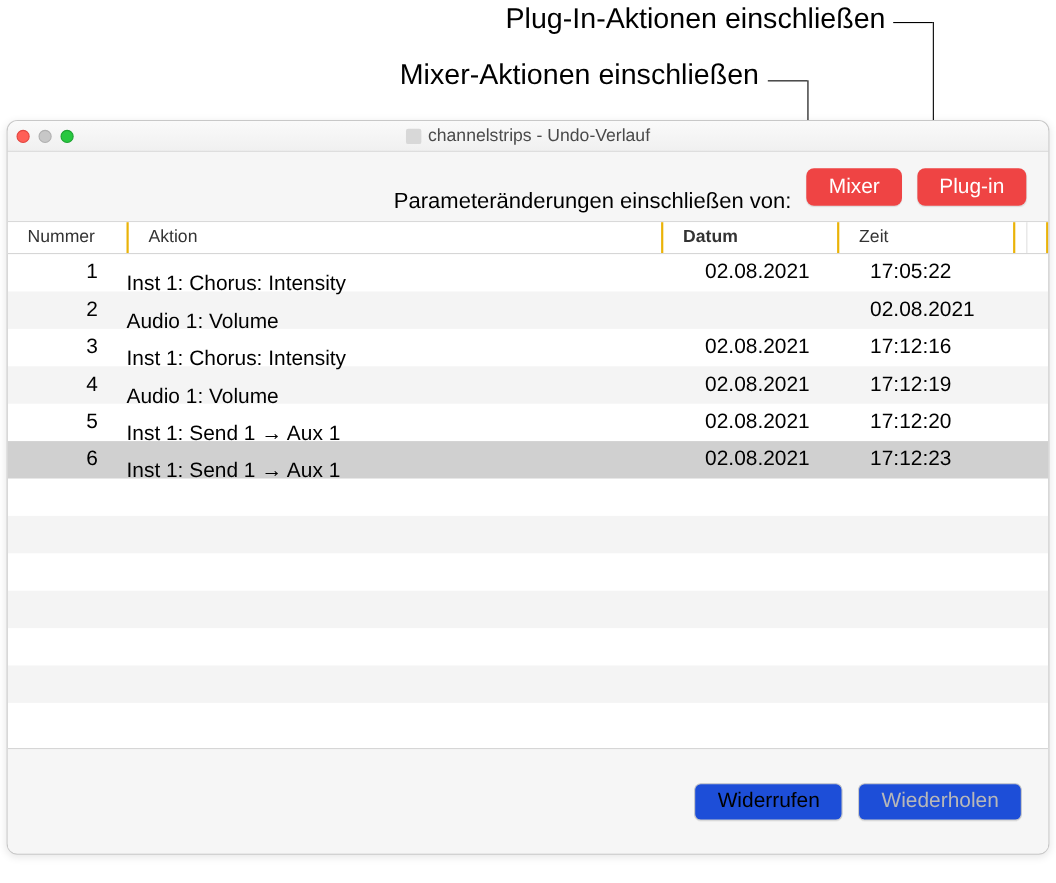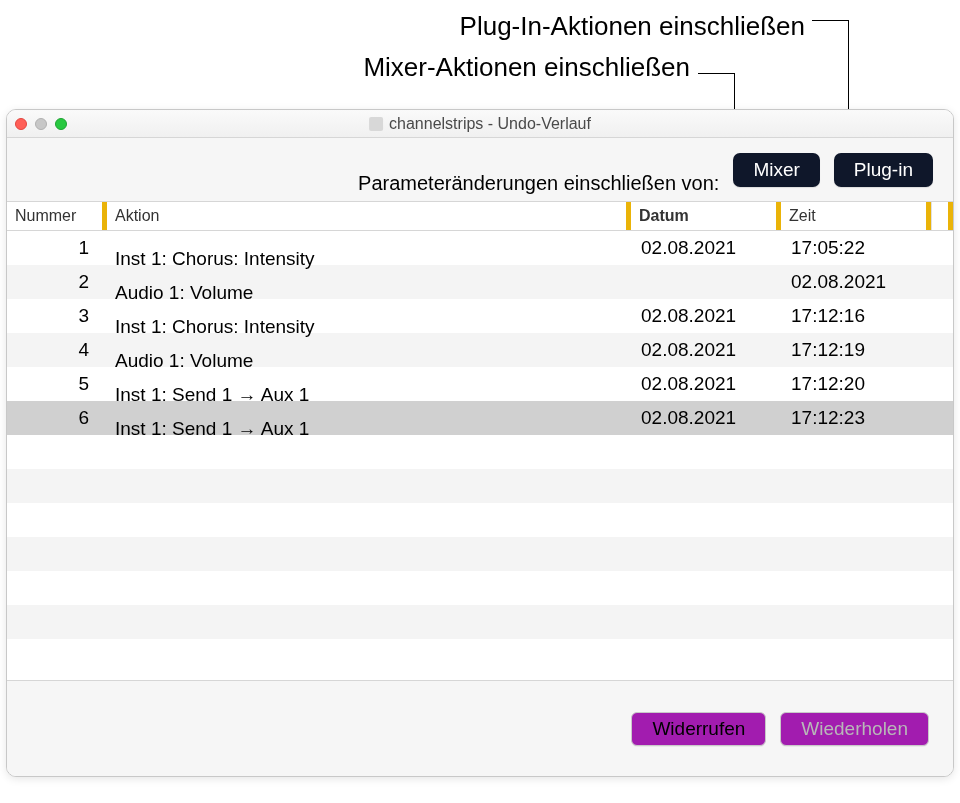--- a/index.html
+++ b/index.html
@@ -14,21 +14,21 @@
       height: 803px;
       position: relative;
     }
     .annotation {
       position: absolute;
       font-size: 26px;
       color: #000;
       text-align: right;
     }
     .annotation-plugin {
-      top: 11px;
+      top: 1px;
       left: 345px;
       width: 460px;
     }
     .annotation-mixer {
       top: 52px;
       left: 280px;
       width: 410px;
     }
     .callout-line {
       position: absolute;
@@ -118,42 +118,43 @@
       justify-content: flex-end;
       padding: 0 20px;
       gap: 14px;
     }
     .toolbar-label {
       font-size: 20px;
       color: #000;
       margin-top: 28px;
     }
     .pill-btn {
-      background: #0f172a;
+      background: #ef4444;
       color: #fff;
       border: none;
       border-radius: 7px;
       padding: 6px 20px;
       font-size: 19px;
       cursor: pointer;
       box-shadow: 0 1px 1px rgba(0,0,0,0.1);
     }
     .table-header {
       height: 29px;
       display: flex;
       background: #ffffff;
       border-bottom: 1px solid #d6d6d6;
       font-size: 16px;
       color: #333;
     }
     .table-header > div {
       display: flex;
       align-items: center;
       padding: 0 8px;
-      border-right: 5px solid #eab308;
+      border-right: 2px solid #eab308;
+      margin-left: 10px;
     }
     .col-num { width: 100px; justify-content: flex-start; }
     .col-action { flex: 1; }
     .col-date { width: 150px; font-weight: bold; }
     .col-time { width: 150px; border-right: none; }
     .col-spacer { width: 20px; border-right: none; border-left: 1px solid #e0e0e0;}
     .table-body {
       height: 449px;
       overflow: hidden;
     }
@@ -190,21 +191,21 @@
       height: 96px;
       background: #f6f6f6;
       border-top: 1px solid #d6d6d6;
       display: flex;
       align-items: center;
       justify-content: flex-end;
       padding: 0 24px;
       gap: 14px;
     }
     .footer-btn {
-      background: #a21caf;
+      background: #1d4ed8;
       border: 1px solid #c9c9c9;
       border-radius: 6px;
       padding: 5px 20px;
       font-size: 19px;
       color: #000;
       cursor: pointer;
       box-shadow: 0 1px 0 rgba(0,0,0,0.05);
     }
     .footer-btn:disabled {
       color: #b8b8b8;

